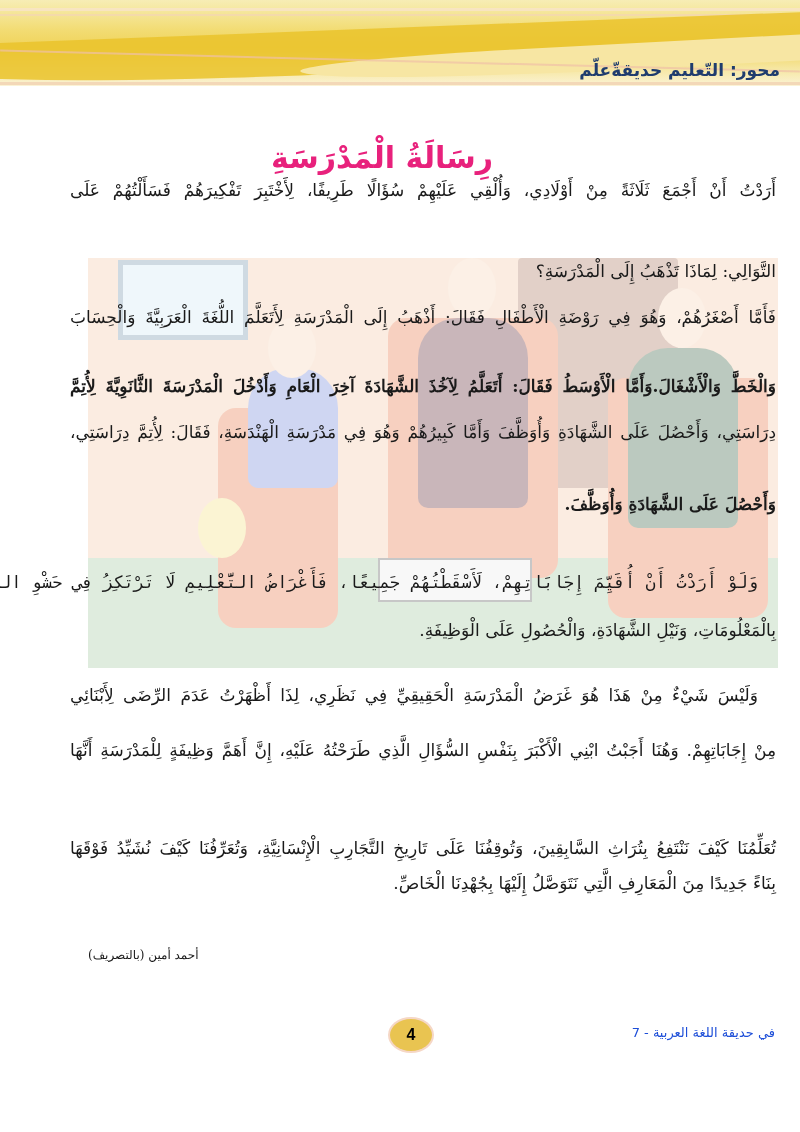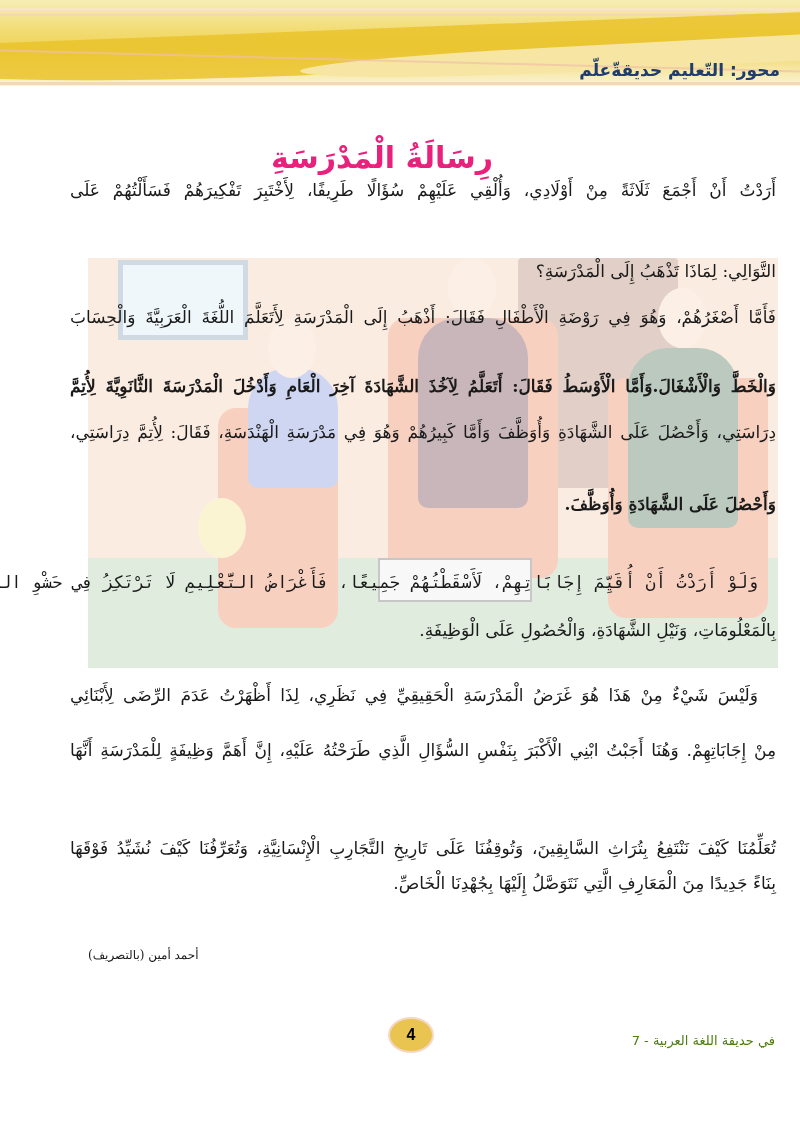--- a/index.html
+++ b/index.html
@@ -80,21 +80,21 @@
   }
   .page-num {
     position: absolute; left: 390px; top: 1019px; width: 42px; height: 32px;
     border-radius: 50%;
     background: #e9c451; box-shadow: 0 0 0 2px #f5d7c6;
     display: flex; align-items: center; justify-content: center;
     font-family: "Liberation Sans", sans-serif; font-weight: bold; font-size: 16px; color: #000;
   }
   .book-title {
     position: absolute; right: 25px; top: 1025px; direction: rtl;
-    font-family: "DejaVu Sans", sans-serif; font-size: 13px; color: #4d7c0f; margin-top: 8px;
+    font-family: "DejaVu Sans", sans-serif; font-size: 13px; color: #1d4ed8;
   }
 </style>
 </head>
 <body>
 
 <div class="header-band">
   <div class="stripe1"></div>
   <div class="stripe2"></div>
   <div class="swoosh"></div>
   <div class="swoosh-light"></div>

